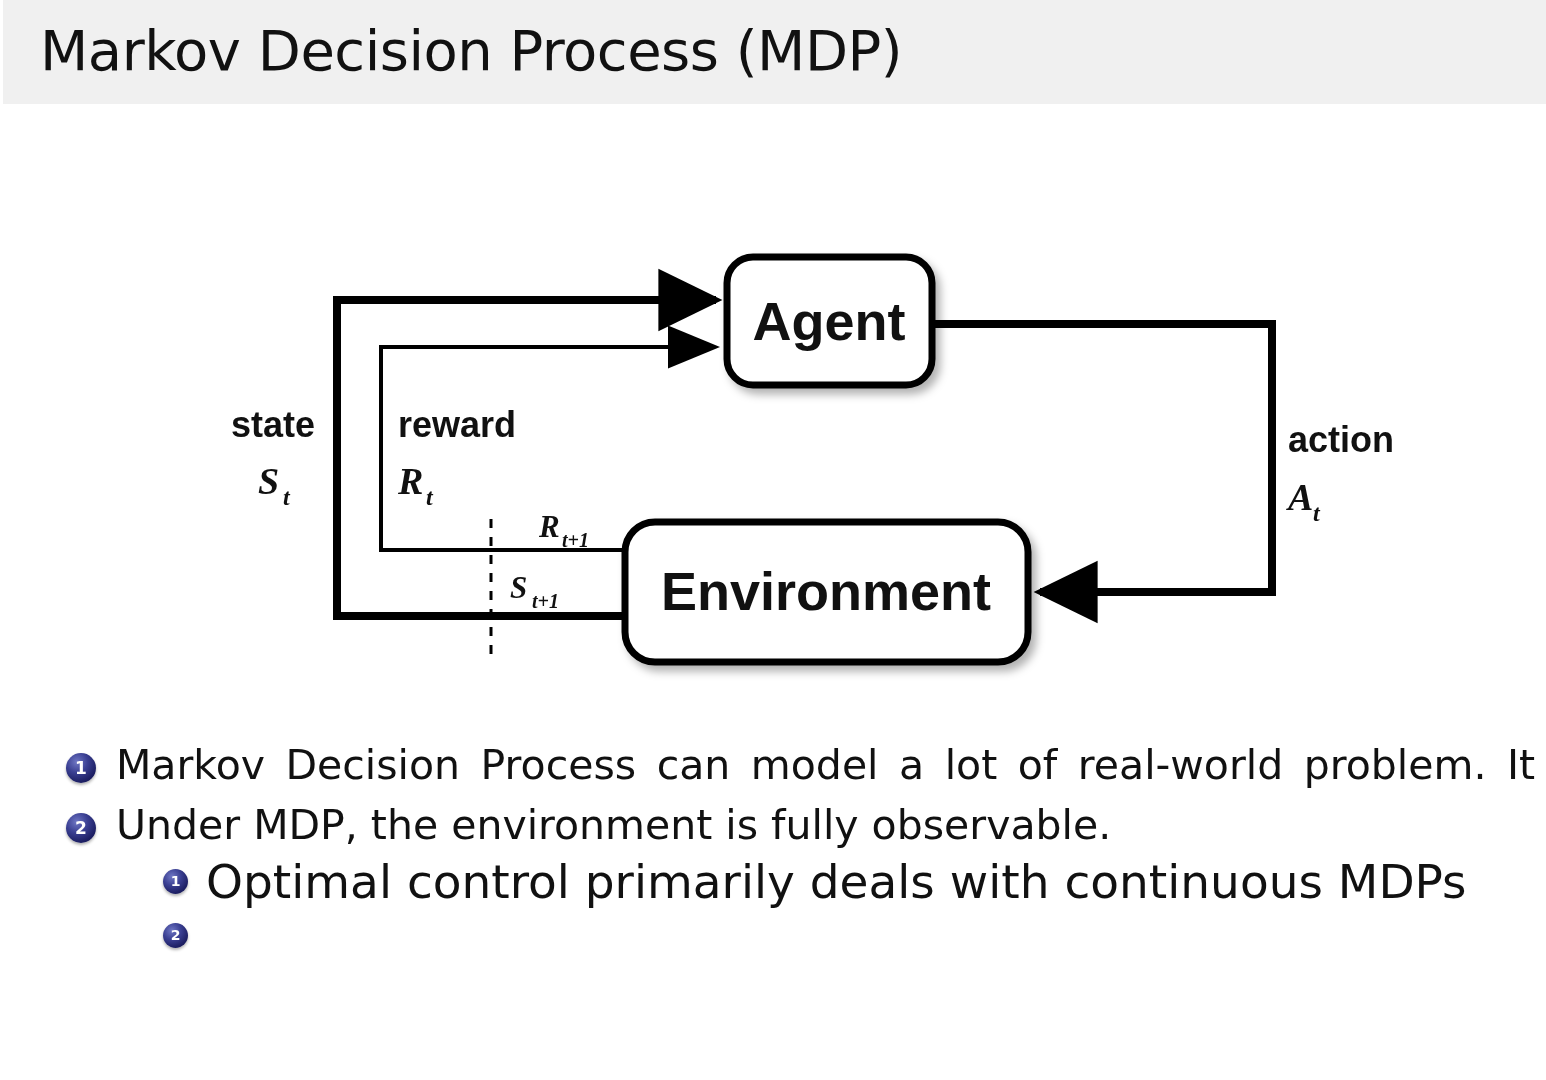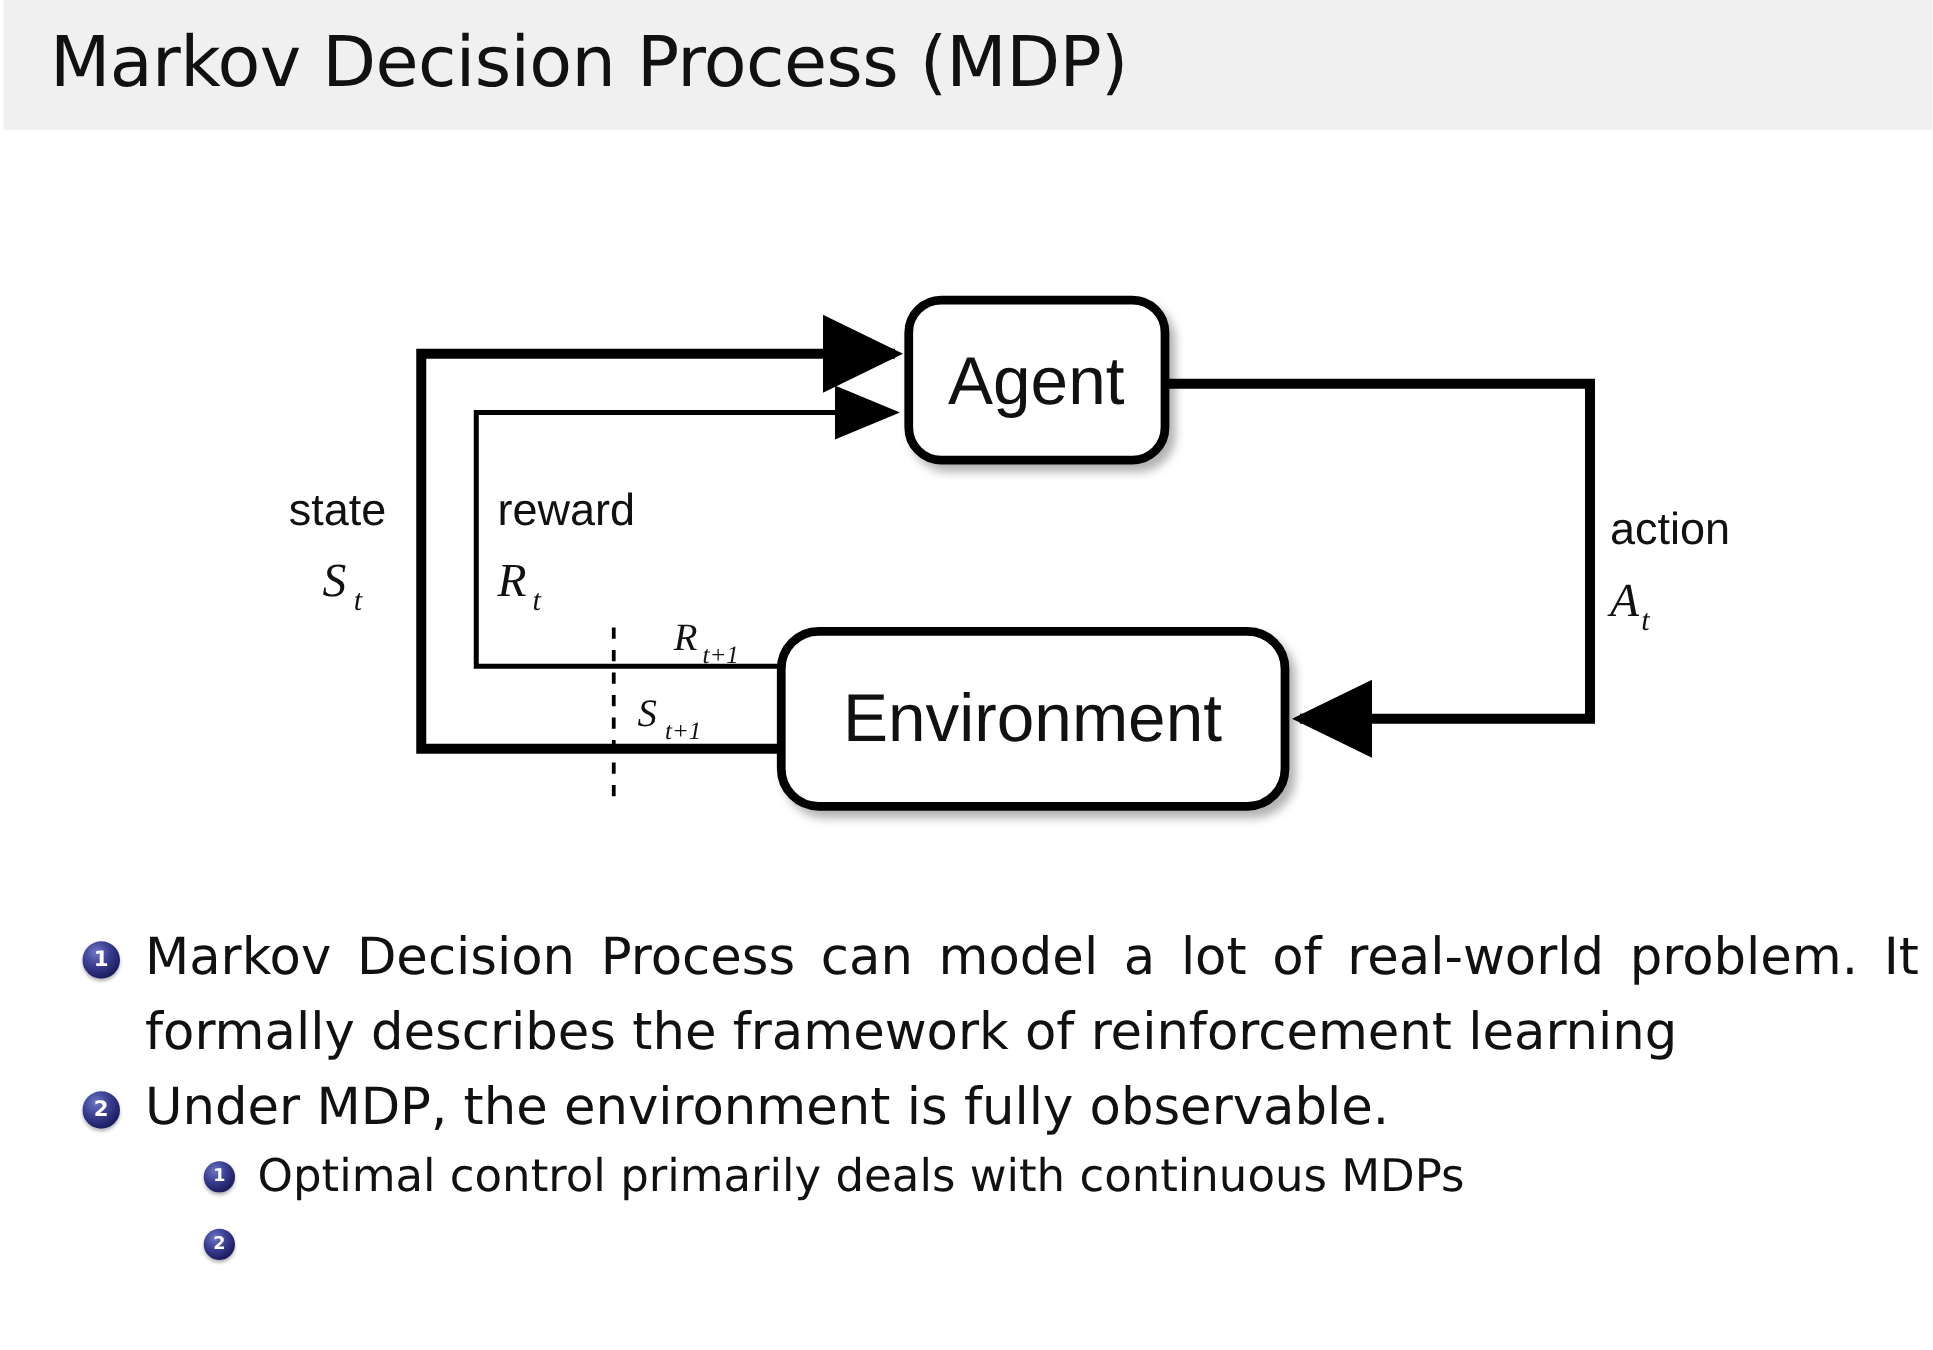--- a/index.html
+++ b/index.html
@@ -36,23 +36,24 @@
     color: #111111;
     white-space: nowrap;
     font-family: "DejaVu Sans", sans-serif;
     margin-left: 10px;
   }
 
   
   #diagram {
     position: absolute;
     left: 0;
-    top: 110px;
+    top: 127px;
     width: 1546px;
     height: 590px;
+    font-weight: bold;
   }
   #diagram svg {
     display: block;
   }
   .dg-label {
     font-family: "Liberation Sans", sans-serif;
     font-size: 36px;
     fill: #111111;
   }
   .dg-math {
@@ -137,21 +138,21 @@
     width: 1380px;
   }
   .text-lvl1 .justline {
     display: block;
     white-space: nowrap;
   }
   .jline-1 {
     word-spacing: 7.5px;
   }
   .text-lvl2 {
-    font-size: 36px;
+    font-size: 47px;
     line-height: 54px;
     margin-left: 18px;
     white-space: nowrap;
   }
 </style>
 </head>
 <body>
 
 <div id="header-bar"></div>
 <div id="page-title">Markov Decision Process (MDP)</div>
@@ -223,21 +224,20 @@
     </g>
   </svg>
 </div>
 
 <div id="bullet-list">
 
   <div class="bullet-row lvl1-row">
     <div class="marker marker-lvl1">1</div>
     <div class="bullet-text text-lvl1">
       <span class="justline jline-1">Markov Decision Process can model a lot of real-world problem. It</span>
-      <span class="justline">formally describes the framework of reinforcement learning</span>
     </div>
   </div>
 
   <div class="bullet-row lvl1-row">
     <div class="marker marker-lvl1">2</div>
     <div class="bullet-text text-lvl1">
       <span class="justline">Under MDP, the environment is fully observable.</span>
     </div>
   </div>
 

